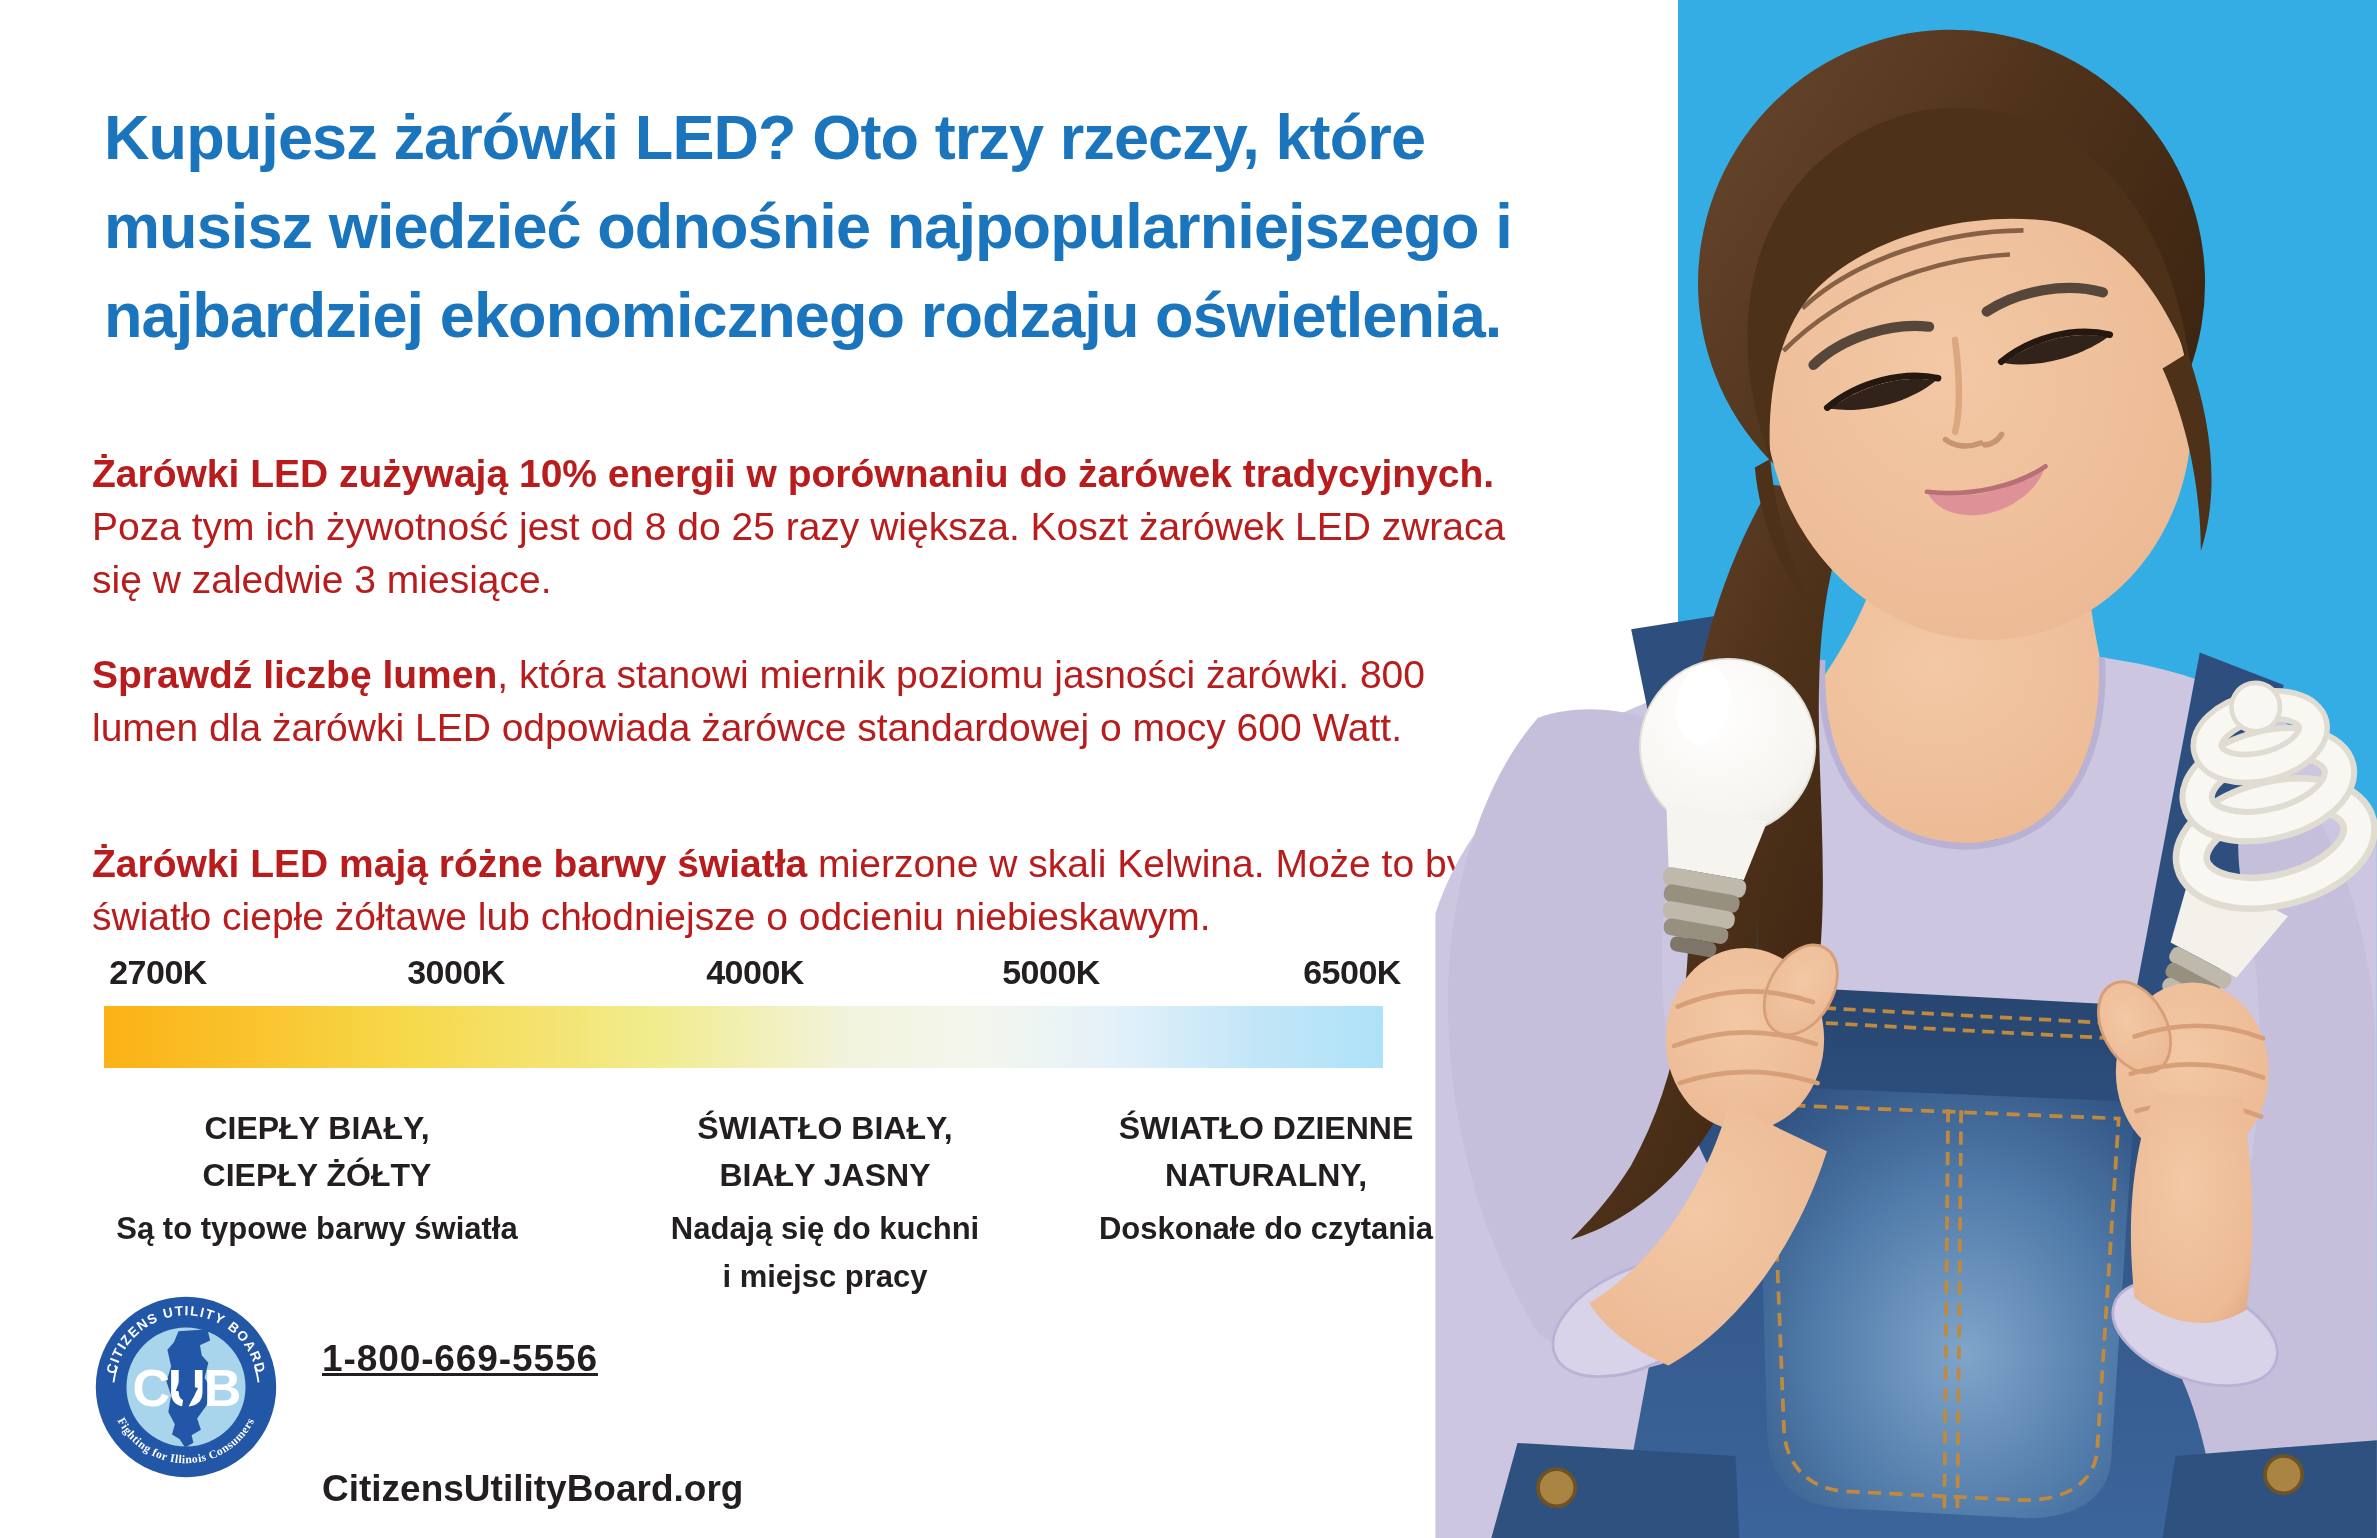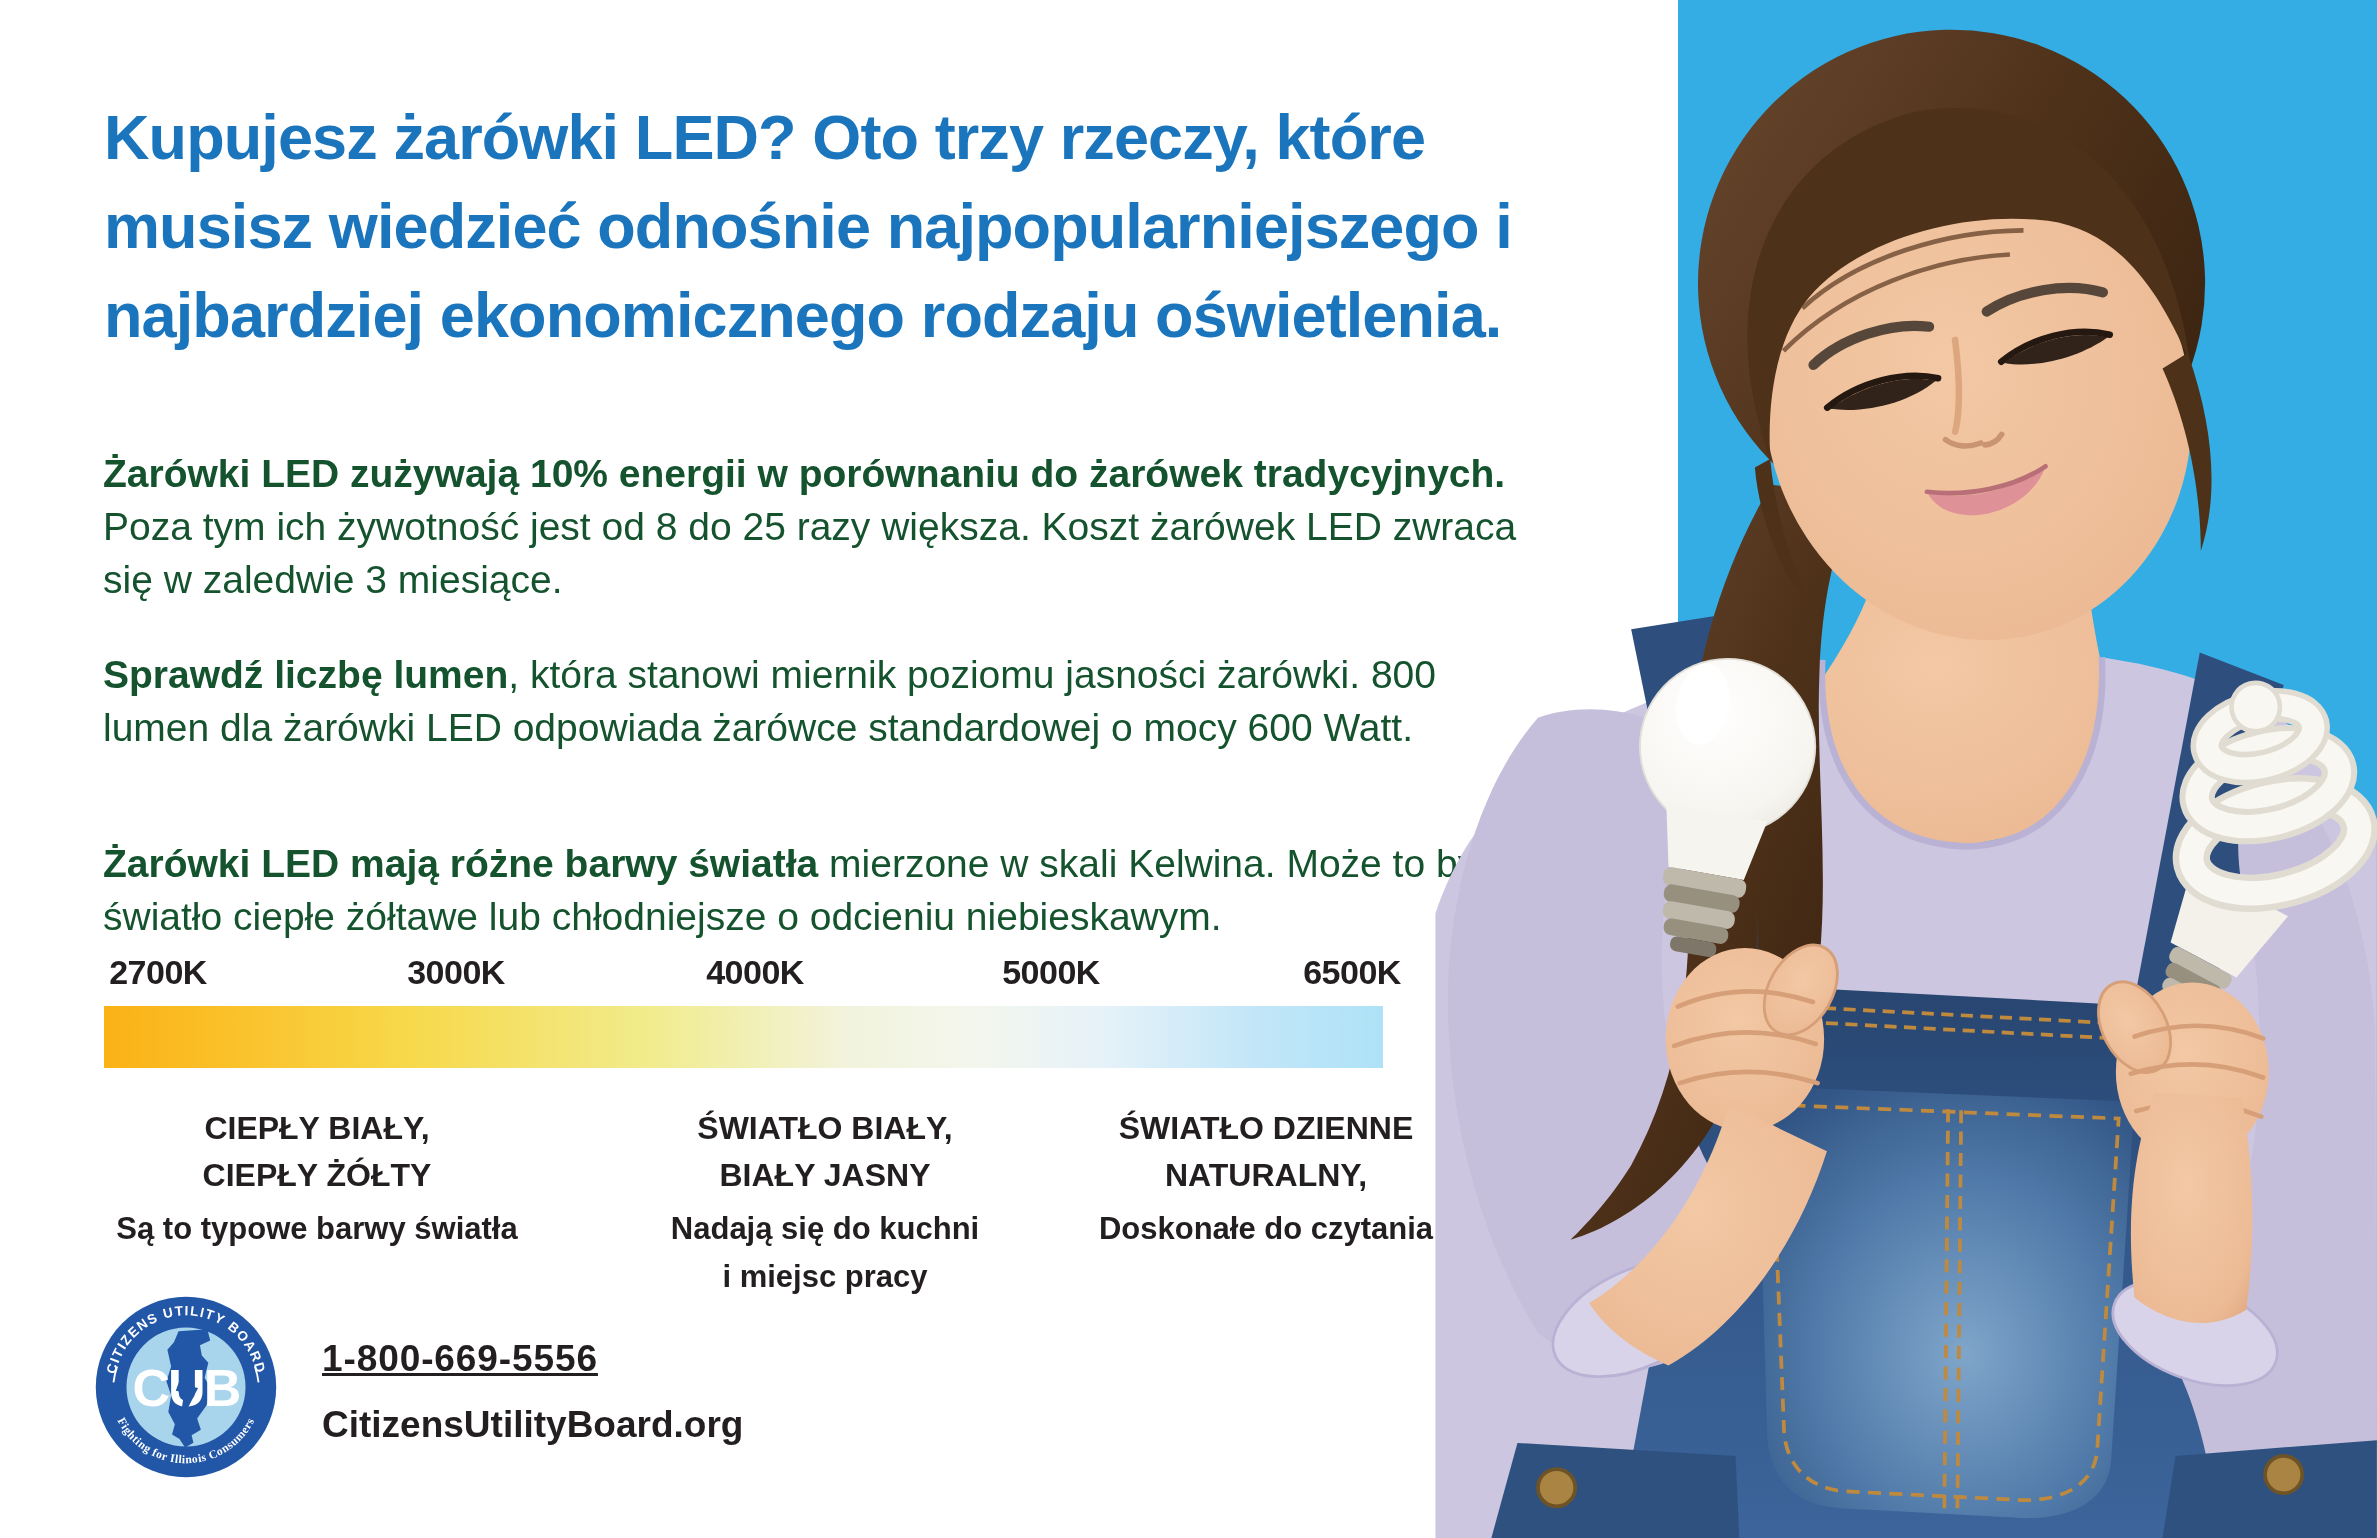--- a/index.html
+++ b/index.html
@@ -5,39 +5,39 @@
   html,body{margin:0;padding:0;background:#ffffff;}
   #canvas{position:relative;width:2377px;height:1538px;background:#ffffff;overflow:hidden;
           font-family:"Liberation Sans",sans-serif;color:#231f20;}
   .abs{position:absolute;}
 
   
   #headline{left:104px;top:93px;width:1538px;font-weight:bold;font-size:63px;
             line-height:89px;letter-spacing:-0.9px;color:#1b75bc;}
 
   
-  .para{left:103px;width:1426px;font-size:39px;line-height:53px;color:#14532d;}
+  .para{left:92px;width:1426px;font-size:39px;line-height:53px;color:#b91c1c;}
   .para b{font-weight:bold;}
   #para-0{top:408px;} #para-1{top:609px;} #para-2{top:798px;}
 
   
   .kelvin-tick{top:953px;font-weight:bold;font-size:34px;transform:translateX(-50%);
                letter-spacing:-0.5px;white-space:nowrap;}
   #kelvin-bar{left:104px;top:1006px;width:1279px;height:62px;
     background:linear-gradient(90deg,#fbb216 0%,#fac12a 10%,#f7d94b 24%,#f1ec8e 43%,
                #f2f3dc 58%,#f3f6ec 68%,#e6f2f9 78%,#c2e6f8 90%,#aee2f7 100%);}
 
   
   .cat{top:1105px;transform:translateX(-50%);text-align:center;white-space:nowrap;}
   .cat .t{font-weight:bold;font-size:32px;line-height:47px;letter-spacing:0;}
   .cat .d{font-weight:bold;font-size:31px;line-height:48px;margin-top:5.6px;}
 
   
   #phone{left:322px;top:1338px;font-weight:bold;font-size:37px;letter-spacing:0.9px;text-decoration:underline;}
-  #website{left:322px;top:1404px;font-weight:bold;font-size:37px;}
+  #website{left:322px;top:1468px;font-weight:bold;font-size:37px;}
   #logo{left:93px;top:1294px;width:186px;height:186px;}
 
   
   #blue-block{left:1678px;top:0;width:699px;height:1538px;background:#33ade3;}
   #photo{left:1398px;top:0;width:979px;height:1538px;}
 </style>
 </head>
 <body>
 
 <div id="canvas">

